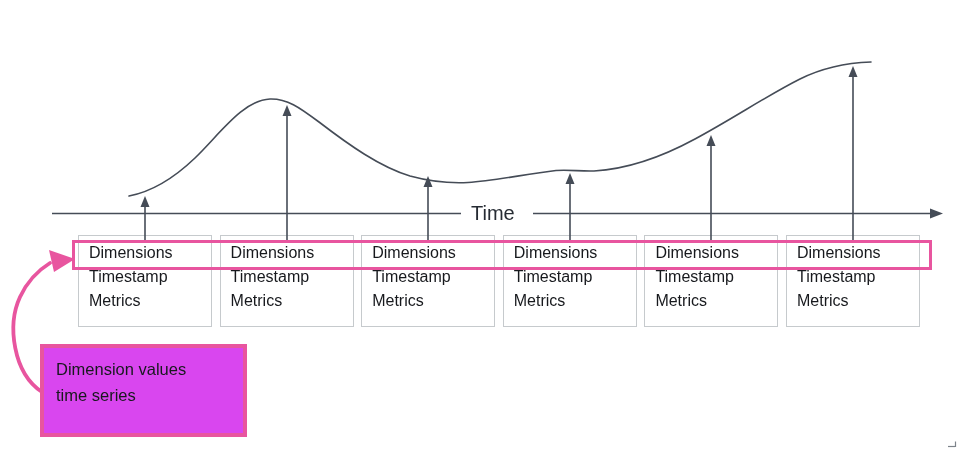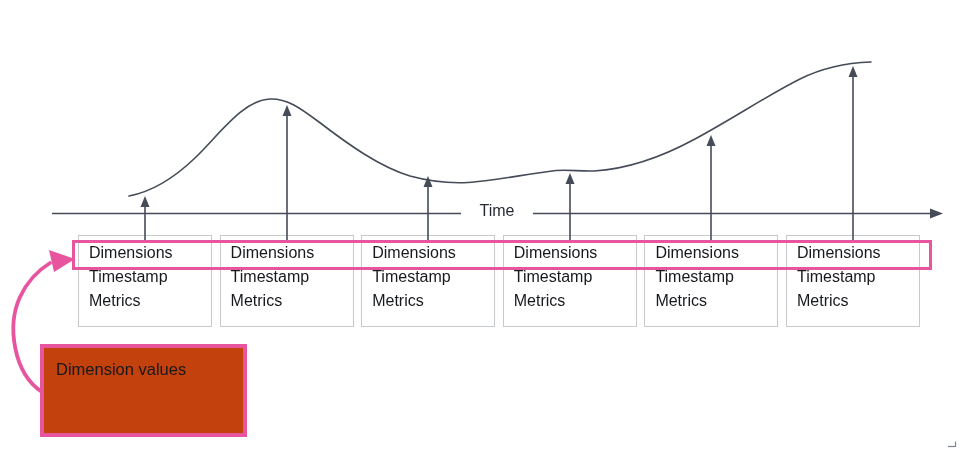--- a/index.html
+++ b/index.html
@@ -8,28 +8,28 @@
 
   .boxes{position:absolute;left:78px;top:235px;width:842px;height:92px;
          display:flex;justify-content:space-between;z-index:1;}
   .box{width:134px;height:92px;box-sizing:border-box;border:1px solid #c6cacd;
        background:#ffffff;padding:5px 5px 0 10px;font-size:16px;line-height:24px;
        color:#17191d;}
   .box .row{white-space:nowrap;}
 
   svg.layer{position:absolute;left:0;top:0;z-index:2;}
 
-  .time-label{position:absolute;left:471px;top:202px;width:52px;text-align:center;
-              font-size:16px;color:#262b33;z-index:2;}
+  .time-label{position:absolute;left:471px;top:202px;width:52px;
+              font-size:20px;color:#262b33;z-index:2;}
 
   .pink-band{position:absolute;left:72px;top:240px;width:860px;height:30px;
              box-sizing:border-box;border:3.5px solid #e8559f;z-index:3;}
 
   .callout{position:absolute;left:40px;top:344px;width:207px;height:93px;
-           box-sizing:border-box;border:4px solid #e8559f;background:#c2410c;
+           box-sizing:border-box;border:4px solid #e8559f;background:#d946ef;
            padding:9px 6px 0 12px;font-size:16.5px;line-height:25.5px;
            color:#17191d;z-index:4;}
 </style>
 </head>
 <body>
 
 <div class="stage">
 
   <div class="boxes">
     <div class="box">
@@ -121,15 +121,16 @@
       <line x1="955.5" y1="447" x2="955.5" y2="441.5"></line>
     </g>
   </svg>
 
   <span class="time-label">Time</span>
 
   <div class="pink-band"></div>
 
   <div class="callout">
     <div>Dimension values</div>
+    <div>time series</div>
   </div>
 
 </div>
 
 </body></html>

